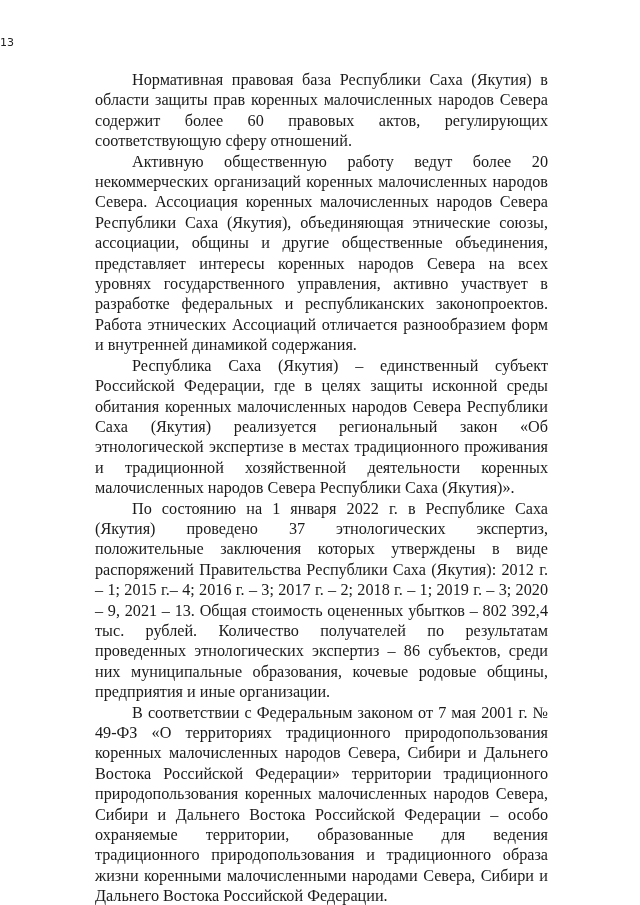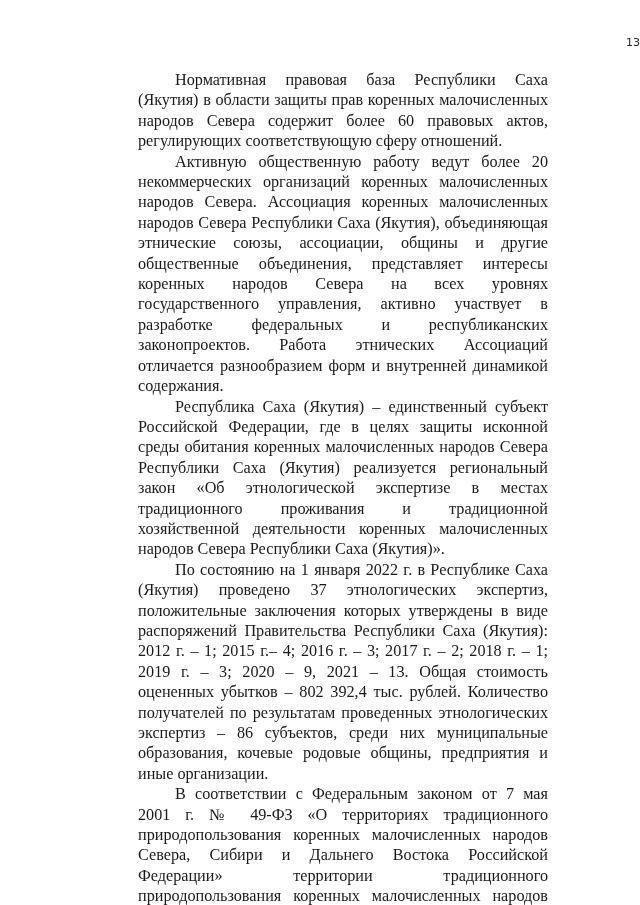--- a/index.html
+++ b/index.html
@@ -1,28 +1,28 @@
 <!DOCTYPE html>
 <html><head>
 <meta charset="utf-8">
 <style>
   html, body { margin:0; padding:0; background:#ffffff; }
   body { width:640px; height:905px; position:relative; overflow:hidden; }
   .page { position:absolute; left:0; top:0; width:640px; height:905px; background:#fff; }
   .page-number {
-    position:absolute; top:36px; left:0; width:640px; text-align:right;
+    position:absolute; top:36px; left:0; width:640px; text-align:left;
     font-family:"DejaVu Sans", sans-serif; font-size:11px; color:#222;
   }
   .body-text {
     position:absolute; left:95px; top:70px; width:453px;
     font-family:"Liberation Serif", serif; font-size:16.2px; line-height:20.4px;
     color:#1a1a1a; text-align:justify;
   }
   .body-text p { margin:0; padding:0; text-indent:0; }
-  .body-text p.indent { text-indent:37px;margin-left:43px; }
+  .body-text p.indent { text-indent:37px; }
 </style>
 </head>
 <body>
 
 <div class="page">
   <div class="page-number">13</div>
   <div class="body-text">
     <p class="indent">Нормативная правовая база Республики Саха (Якутия) в области защиты прав коренных малочисленных народов Севера содержит более 60 правовых актов, регулирующих соответствующую сферу отношений.</p>
     <p class="indent">Активную общественную работу ведут более 20 некоммерческих организаций коренных малочисленных народов Севера. Ассоциация коренных малочисленных народов Севера Республики Саха (Якутия), объединяющая этнические союзы, ассоциации, общины и другие общественные объединения, представляет интересы коренных народов Севера на всех уровнях государственного управления, активно участвует в разработке федеральных и республиканских законопроектов. Работа этнических Ассоциаций отличается разнообразием форм и внутренней динамикой содержания.</p>
     <p class="indent">Республика Саха (Якутия) – единственный субъект Российской Федерации, где в целях защиты исконной среды обитания коренных малочисленных народов Севера Республики Саха (Якутия) реализуется региональный закон «Об этнологической экспертизе в местах традиционного проживания и традиционной хозяйственной деятельности коренных малочисленных народов Севера Республики Саха (Якутия)».</p>

